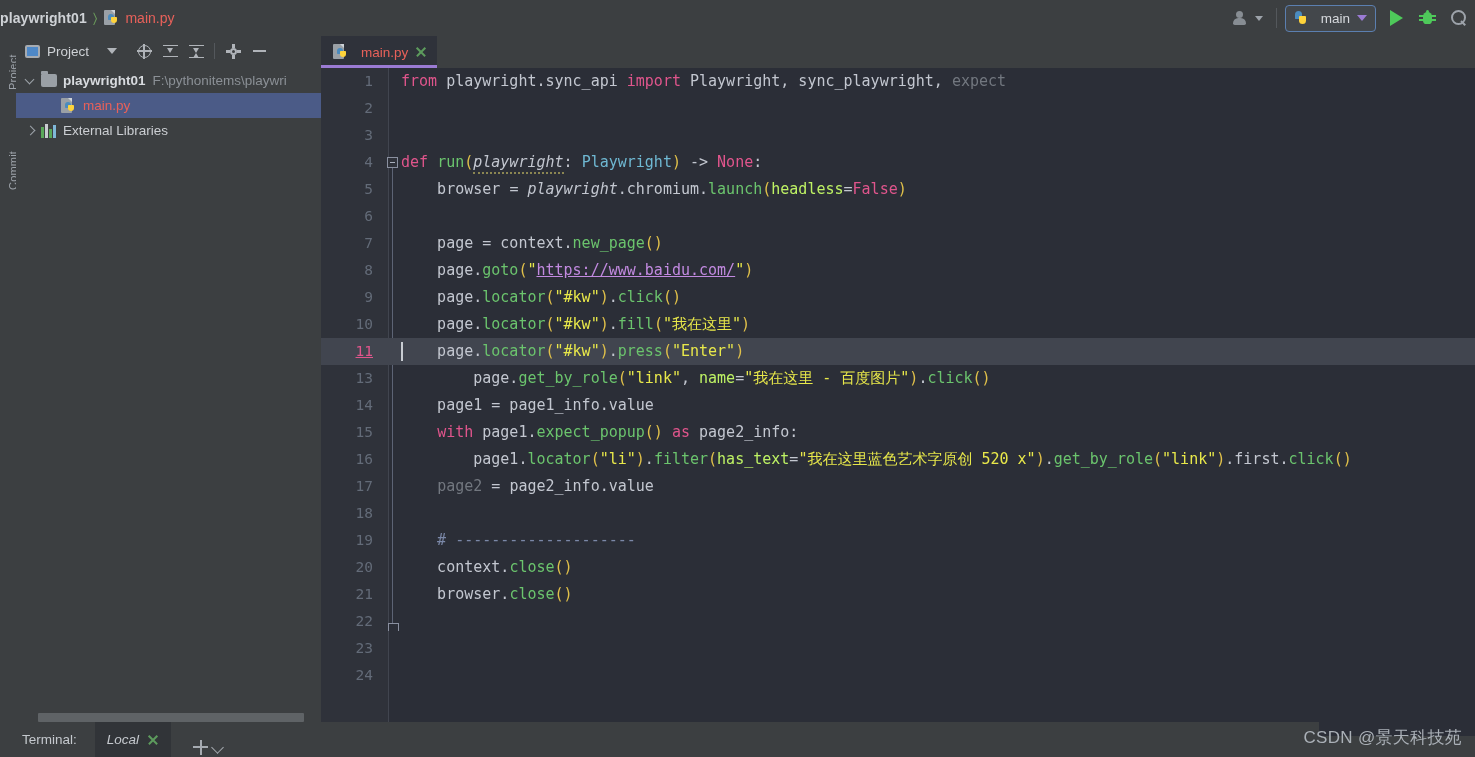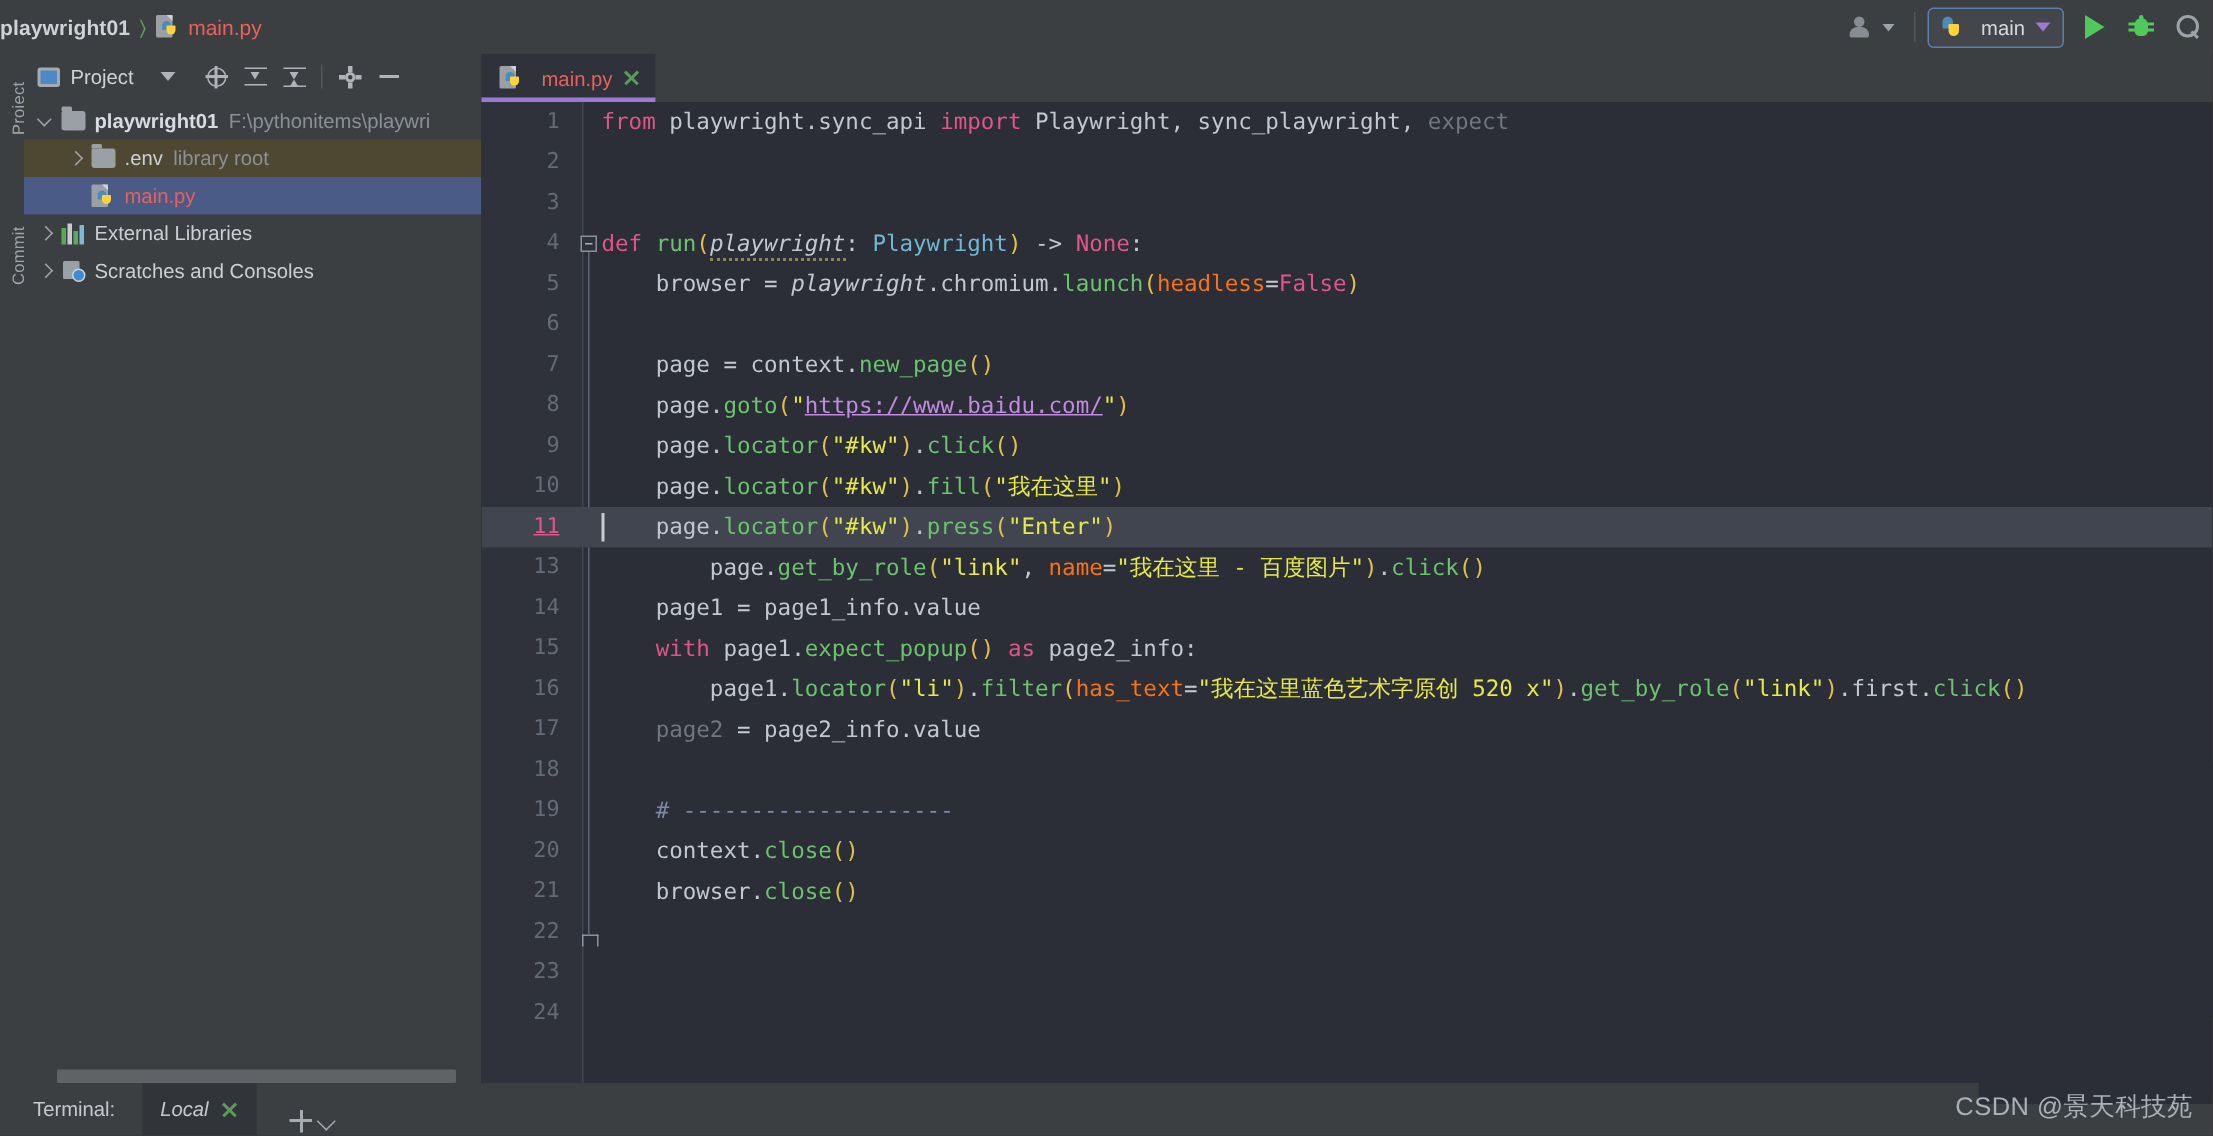--- a/index.html
+++ b/index.html
@@ -225,21 +225,21 @@
   .foldend {
     position: absolute; left: 67px; width: 9px; height: 7px;
     border-left: 1px solid #8a90a0; border-right: 1px solid #8a90a0; border-top: 1px solid #8a90a0;
   }
 
   
   .kw  { color: #e0558c; }
   .fn  { color: #6bc46d; }
   .cls { color: #6fb8d2; }
   .str { color: #e8e84a; }
-  .param { color: #f97316; }
+  .param { color: #bef264; }
   .plain { color: #c3c7d0; }
   .dim { color: #72777f; }
   .paren { color: #e0c04a; }
   .cmt { color: #7b88a8; }
   .url { color: #c28ae0; text-decoration: underline; }
   .selfparam { color: #c3c7d0; font-style: italic; }
   .squig { border-bottom: 2px dotted #8b8652; padding-bottom: 1px; }
   .op { color: #c3c7d0; }
 
   .breadcrumb-bar {
@@ -386,26 +386,20 @@
 
     <div class="tree">
 
       <div class="trow">
         <span class="chev down"></span>
         <span class="folder-icon"></span>
         <span class="tlabel-bold">playwright01</span>
         <span class="tlabel-dim">F:\pythonitems\playwri</span>
       </div>
 
-      <div class="trow sel-brown" style="padding-left:28px;">
-        <span class="chev"></span>
-        <span class="folder-icon"></span>
-        <span class="tlabel">.env</span>
-        <span class="tlabel-dim">library root</span>
-      </div>
 
       <div class="trow sel-blue" style="padding-left:45px;">
         <span class="py-icon" style="margin-right:7px;">
           <span class="sheet"></span>
             <span class="blue"></span>
             <span class="yellow"></span>
         </span>
         <span class="tlabel-red">main.py</span>
       </div>
 
@@ -413,28 +407,20 @@
         <span class="chev"></span>
         <span class="lib-icon">
           <i style="left:0px;height:11px;background:#5aa85a;"></i>
           <i style="left:4px;height:14px;background:#c9ccd1;"></i>
           <i style="left:8px;height:9px;background:#5aa85a;"></i>
           <i style="left:12px;height:13px;background:#7fb8d8;"></i>
         </span>
         <span class="tlabel">External Libraries</span>
       </div>
 
-      <div class="trow">
-        <span class="chev"></span>
-        <span class="scratch-icon">
-          <span class="pg"></span>
-            <span class="clk"></span>
-        </span>
-        <span class="tlabel">Scratches and Consoles</span>
-      </div>
     </div>
   </div>
   <div class="tree-scroll">
       <div class="thumb"></div>
     </div>
 
   <div class="editor">
     <div class="tabbar">
       <div class="etab">
         <span class="py-icon">

